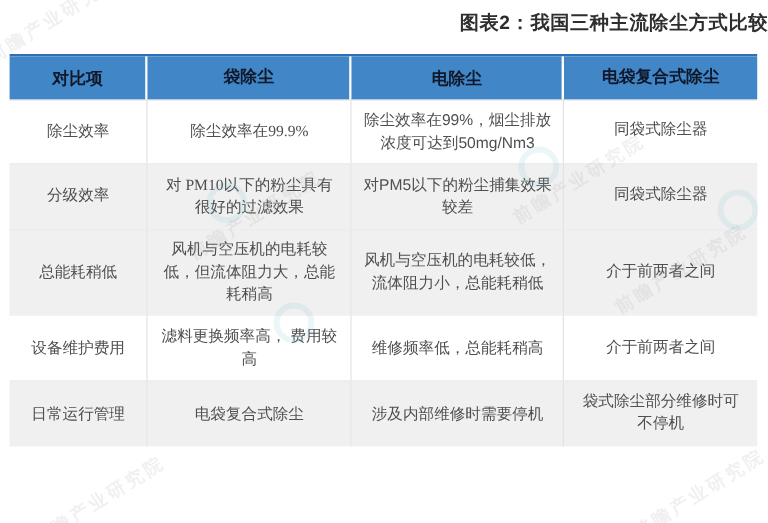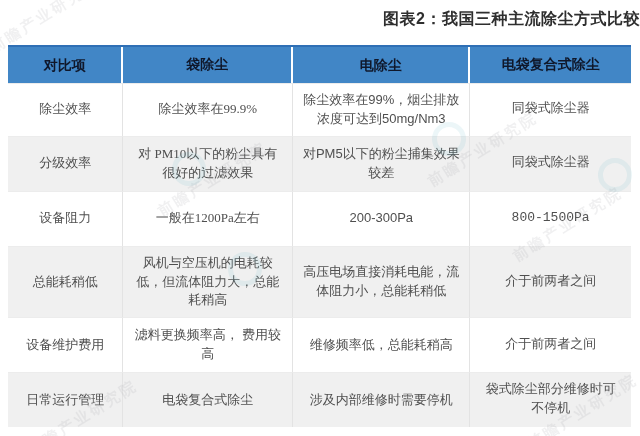--- a/index.html
+++ b/index.html
@@ -78,31 +78,25 @@
         <div class="tcell c4">同袋式除尘器</div>
       </div>
 
       <div class="trow alt r1">
         <div class="tcell c1">分级效率</div>
         <div class="tcell c2">对 PM10以下的粉尘具有很好的过滤效果</div>
         <div class="tcell c3">对PM5以下的粉尘捕集效果较差</div>
         <div class="tcell c4">同袋式除尘器</div>
       </div>
 
-      <div class="trow r2">
-        <div class="tcell c1">设备阻力</div>
-        <div class="tcell c2">一般在1200Pa左右</div>
-        <div class="tcell c3">200-300Pa</div>
-        <div class="tcell c4">800-1500Pa</div>
-      </div>
 
       <div class="trow alt r3">
         <div class="tcell c1">总能耗稍低</div>
         <div class="tcell c2">风机与空压机的电耗较低，但流体阻力大，总能耗稍高</div>
-        <div class="tcell c3">高压电场直接消耗电能，流体阻力小，总能耗稍低</div>
+        <div class="tcell c3">风机与空压机的电耗较低，流体阻力小，总能耗稍低</div>
         <div class="tcell c4">介于前两者之间</div>
       </div>
 
       <div class="trow r4">
         <div class="tcell c1">设备维护费用</div>
         <div class="tcell c2">滤料更换频率高， 费用较高</div>
         <div class="tcell c3">维修频率低，总能耗稍高</div>
         <div class="tcell c4">介于前两者之间</div>
       </div>
 

